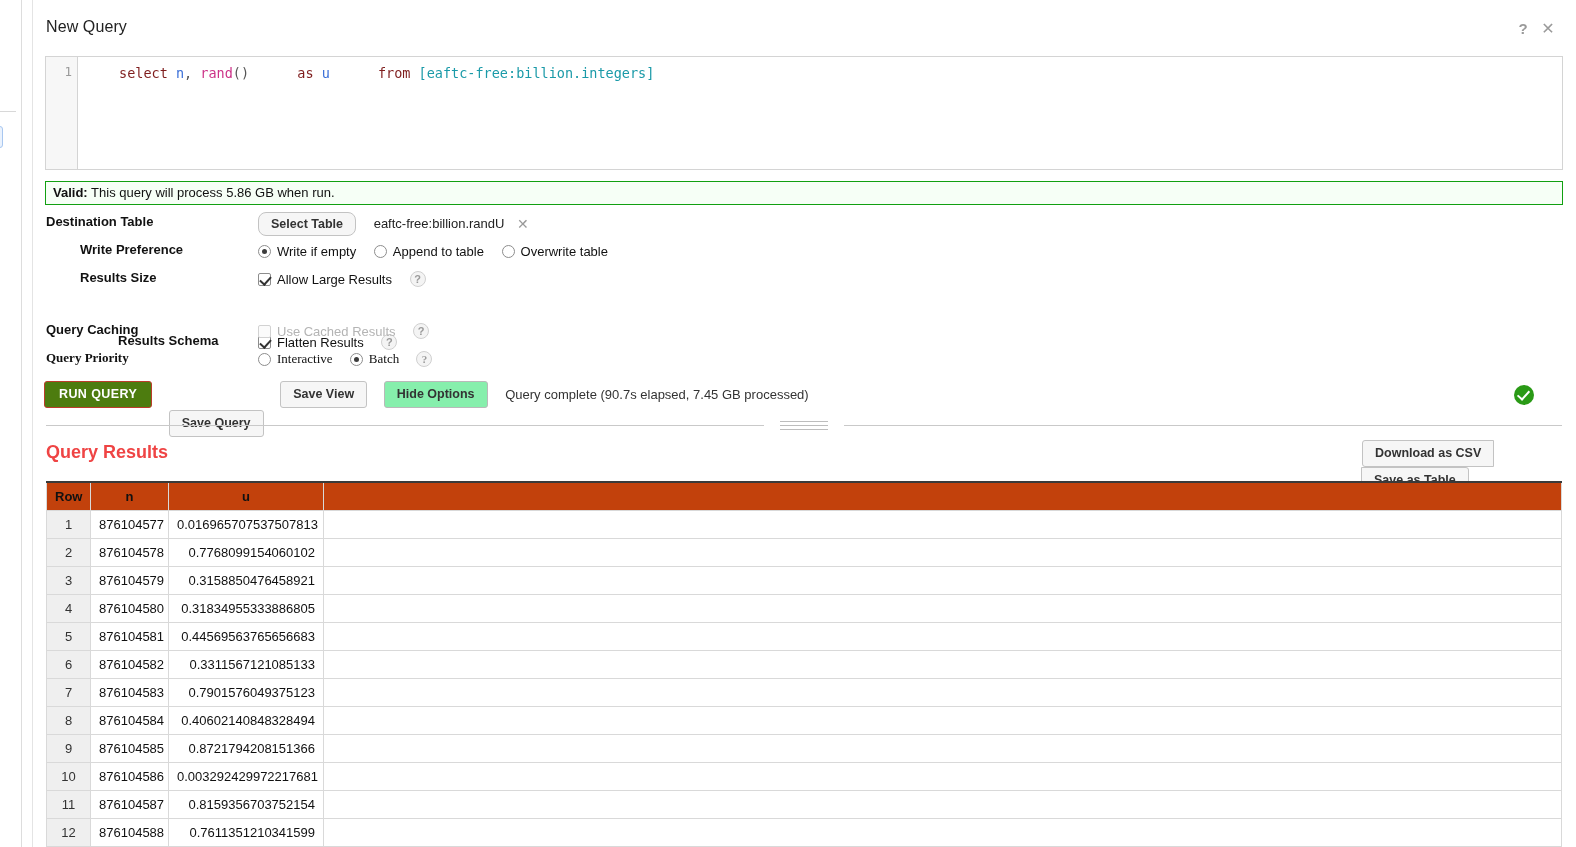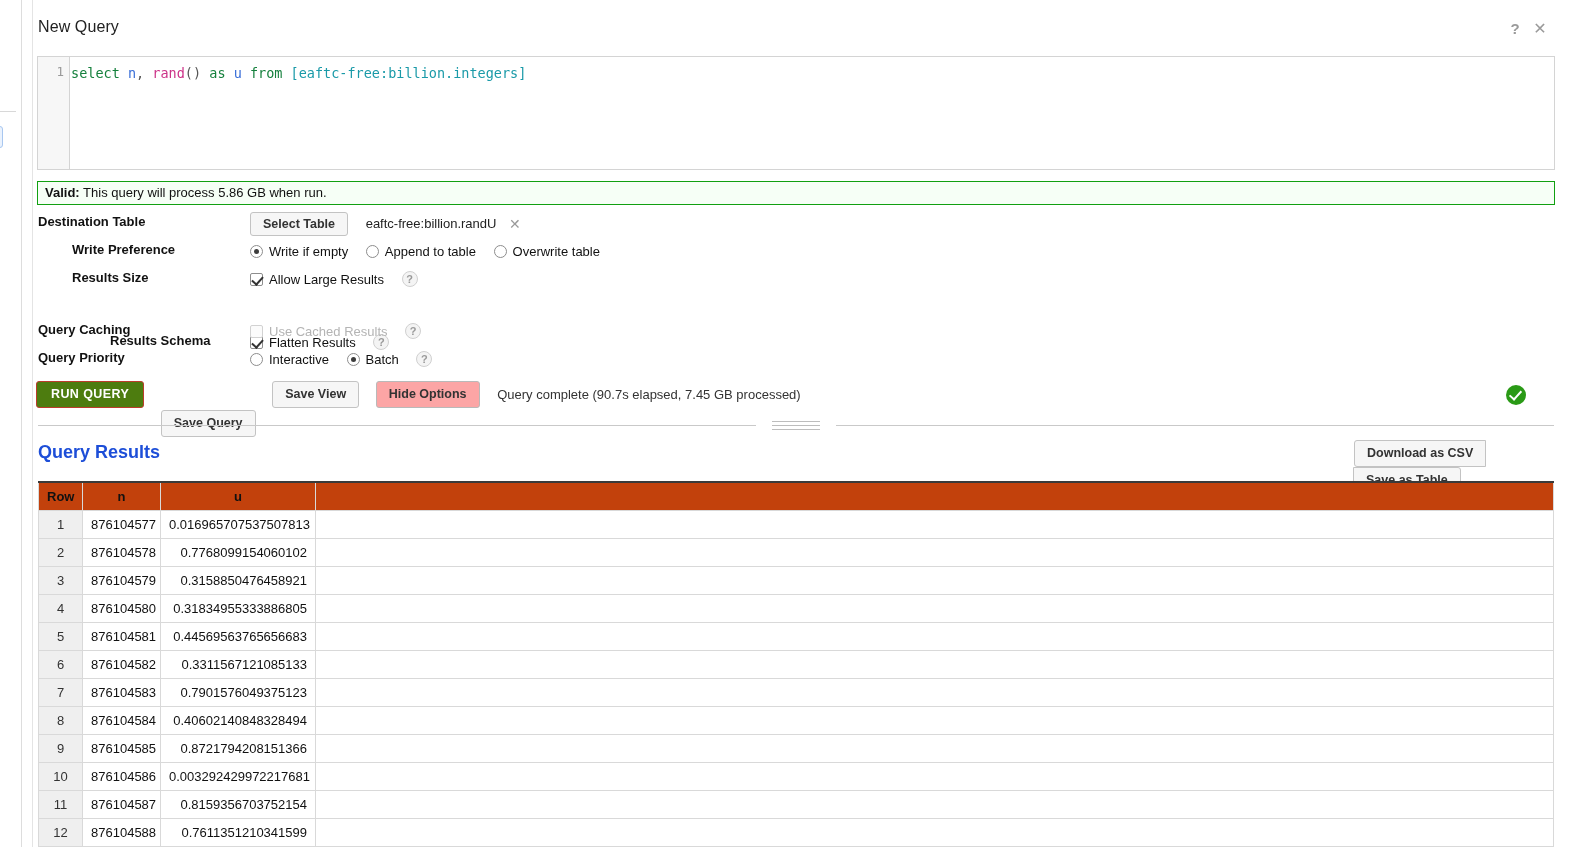--- a/index.html
+++ b/index.html
@@ -19,21 +19,21 @@
   }
   #left-edge .vrule-a { position: absolute; left: 21px; top: 0; width: 1px; height: 847px; background: #dddddd; }
   #left-edge .vrule-b { position: absolute; left: 32px; top: 0; width: 1px; height: 847px; background: #e4e4e4; }
   #left-edge .stub-line { position: absolute; left: 0; top: 111px; width: 16px; height: 1px; background: #d8d8d8; }
   #left-edge .stub-chip {
     position: absolute; left: -6px; top: 126px; width: 9px; height: 22px;
     border: 1px solid #a8c7f0; border-radius: 3px; background: #eaf2fd;
   }
 
   
-  #panel { position: absolute; left: 36px; top: 0; width: 1520px; height: 595px; }
+  #panel { position: absolute; left: 44px; top: 0; width: 1520px; height: 595px; }
 
   #titlebar { position: absolute; left: 0; top: 18px; width: 1520px; height: 30px; }
   #panel-title {
     position: absolute; left: 2px; top: 0;
     font-size: 16px; color: #222222; letter-spacing: .1px;
   }
   .title-ctrl {
     position: absolute; top: 2px; width: 18px; height: 18px;
     color: #9a9a9a; font-size: 15px; text-align: center; line-height: 18px;
     cursor: pointer; user-select: none;
@@ -52,21 +52,21 @@
   }
   #gutter .lineno {
     position: absolute; right: 5px; top: 7px;
     font-family: "DejaVu Sans Mono", monospace; font-size: 12.5px; color: #9a9a9a;
   }
   #code {
     position: absolute; left: 33px; top: 7px; right: 4px;
     font-family: "DejaVu Sans Mono", monospace;
     font-size: 13.5px; line-height: 18px; white-space: pre;
   }
-  .kw  { color: #15803d; }
+  .kw  { color: #7f1d1d; margin-left: 40px; }
   .idn { color: #3a6fd8; }
   .fnn { color: #cc3388; }
   .tbl { color: #1a9aa8; }
   .pun { color: #555555; }
 
   
   #valid-bar {
     position: absolute; left: 1px; top: 181px; width: 1518px; height: 24px;
     border: 1px solid #11a011; background: #f6fff6;
     padding: 3px 7px; font-size: 13px; color: #111111;
@@ -125,21 +125,21 @@
     display: inline-block; height: 27px; line-height: 25px;
     padding: 0 12px; font-size: 12.5px; font-weight: bold;
     border: 1px solid #c3c3c3; border-radius: 3px;
     background: #f6f6f6; color: #333333;
     cursor: pointer; user-select: none; vertical-align: top;
   }
   #run-query-button {
     background: #4d7c0f; border-color: #bb3c2b; color: #ffffff;
     font-weight: bold; letter-spacing: .4px; padding: 0 14px;
   }
-  #hide-options-button { background: #fca5a5; border-color: #b9b9b9; }
+  #hide-options-button { background: #86efac; border-color: #b9b9b9; }
   #status-text {
     display: inline-block; margin-left: 14px; line-height: 27px;
     font-size: 13px; color: #333333; vertical-align: top;
   }
   #status-ok {
     position: absolute; left: 1470px; top: 4px;
     width: 20px; height: 20px; border-radius: 50%; background: #2a9a16;
   }
   #status-ok::after {
     content: ''; position: absolute; left: 6px; top: 3px;
@@ -153,21 +153,21 @@
   #splitter .rule-r { position: absolute; left: 800px; top: 7px; width: 718px; height: 1px; background: #c9c9c9; }
   #splitter .grip { position: absolute; left: 728px; top: 1px; width: 64px; height: 14px; }
   #splitter .grip i { position: absolute; left: 8px; width: 48px; height: 1px; background: #bdbdbd; display: block; }
   #splitter .grip i:nth-child(1) { top: 2px; }
   #splitter .grip i:nth-child(2) { top: 6px; }
   #splitter .grip i:nth-child(3) { top: 10px; }
 
   
   #results-title {
     position: absolute; left: 2px; top: 442px;
-    font-size: 18px; font-weight: bold; color: #1d4ed8;
+    font-size: 18px; font-weight: bold; color: #ef4444;
   }
   #results-actions { position: absolute; left: 1318px; top: 440px; height: 27px; }
   #results-actions .btn { border-radius: 0; margin-left: -1px; font-weight: bold; }
   #results-actions .btn:first-child { border-radius: 3px 0 0 3px; margin-left: 0; }
   #results-actions .btn:last-child  { border-radius: 0 3px 3px 0; }
 
   
   #results-table {
     position: absolute; left: 2px; top: 481px; width: 1516px;
     border-collapse: collapse; table-layout: fixed;
@@ -216,21 +216,21 @@
   </div>
 
   <div id="valid-bar">
     <b>Valid:</b>
     <span>This query will process 5.86 GB when run.</span>
   </div>
 
   <div class="opt-row" style="top:212px;">
     <div class="opt-label lbl-left">Destination Table</div>
     <div class="ctrl-group">
-      <span class="btn" style="height:24px;line-height:22px;">Select Table</span>
+      <span class="btn" style="height:24px;line-height:22px;border-radius:8px;">Select Table</span>
       <span style="display:inline-block;margin-left:14px;line-height:24px;font-size:13px;vertical-align:top;">eaftc-free:billion.randU</span>
       <span style="display:inline-block;margin-left:9px;line-height:24px;color:#9a9a9a;font-size:14px;vertical-align:top;cursor:pointer;">✕</span>
     </div>
   </div>
 
   <div class="opt-row" style="top:240px;">
     <div class="opt-label lbl-ind1">Write Preference</div>
     <div class="ctrl-group">
       <span class="radio-item">
         <span class="radio-box on"></span>
@@ -273,21 +273,21 @@
     <div class="opt-label lbl-left">Query Caching</div>
     <div class="ctrl-group">
       <span class="check-item">
         <span class="check-box disabled"></span>
         <span class="opt-text disabled">Use Cached Results</span>
       </span>
       <span class="help-dot">?</span>
     </div>
   </div>
 
-  <div class="opt-row" style="top:348px;">
+  <div class="opt-row" style="top:348px;font-family:Liberation Serif, serif;">
     <div class="opt-label lbl-left">Query Priority</div>
     <div class="ctrl-group">
       <span class="radio-item">
         <span class="radio-box"></span>
         <span class="opt-text">Interactive</span>
       </span>
       <span class="radio-item">
         <span class="radio-box on"></span>
         <span class="opt-text">Batch</span>
       </span>

